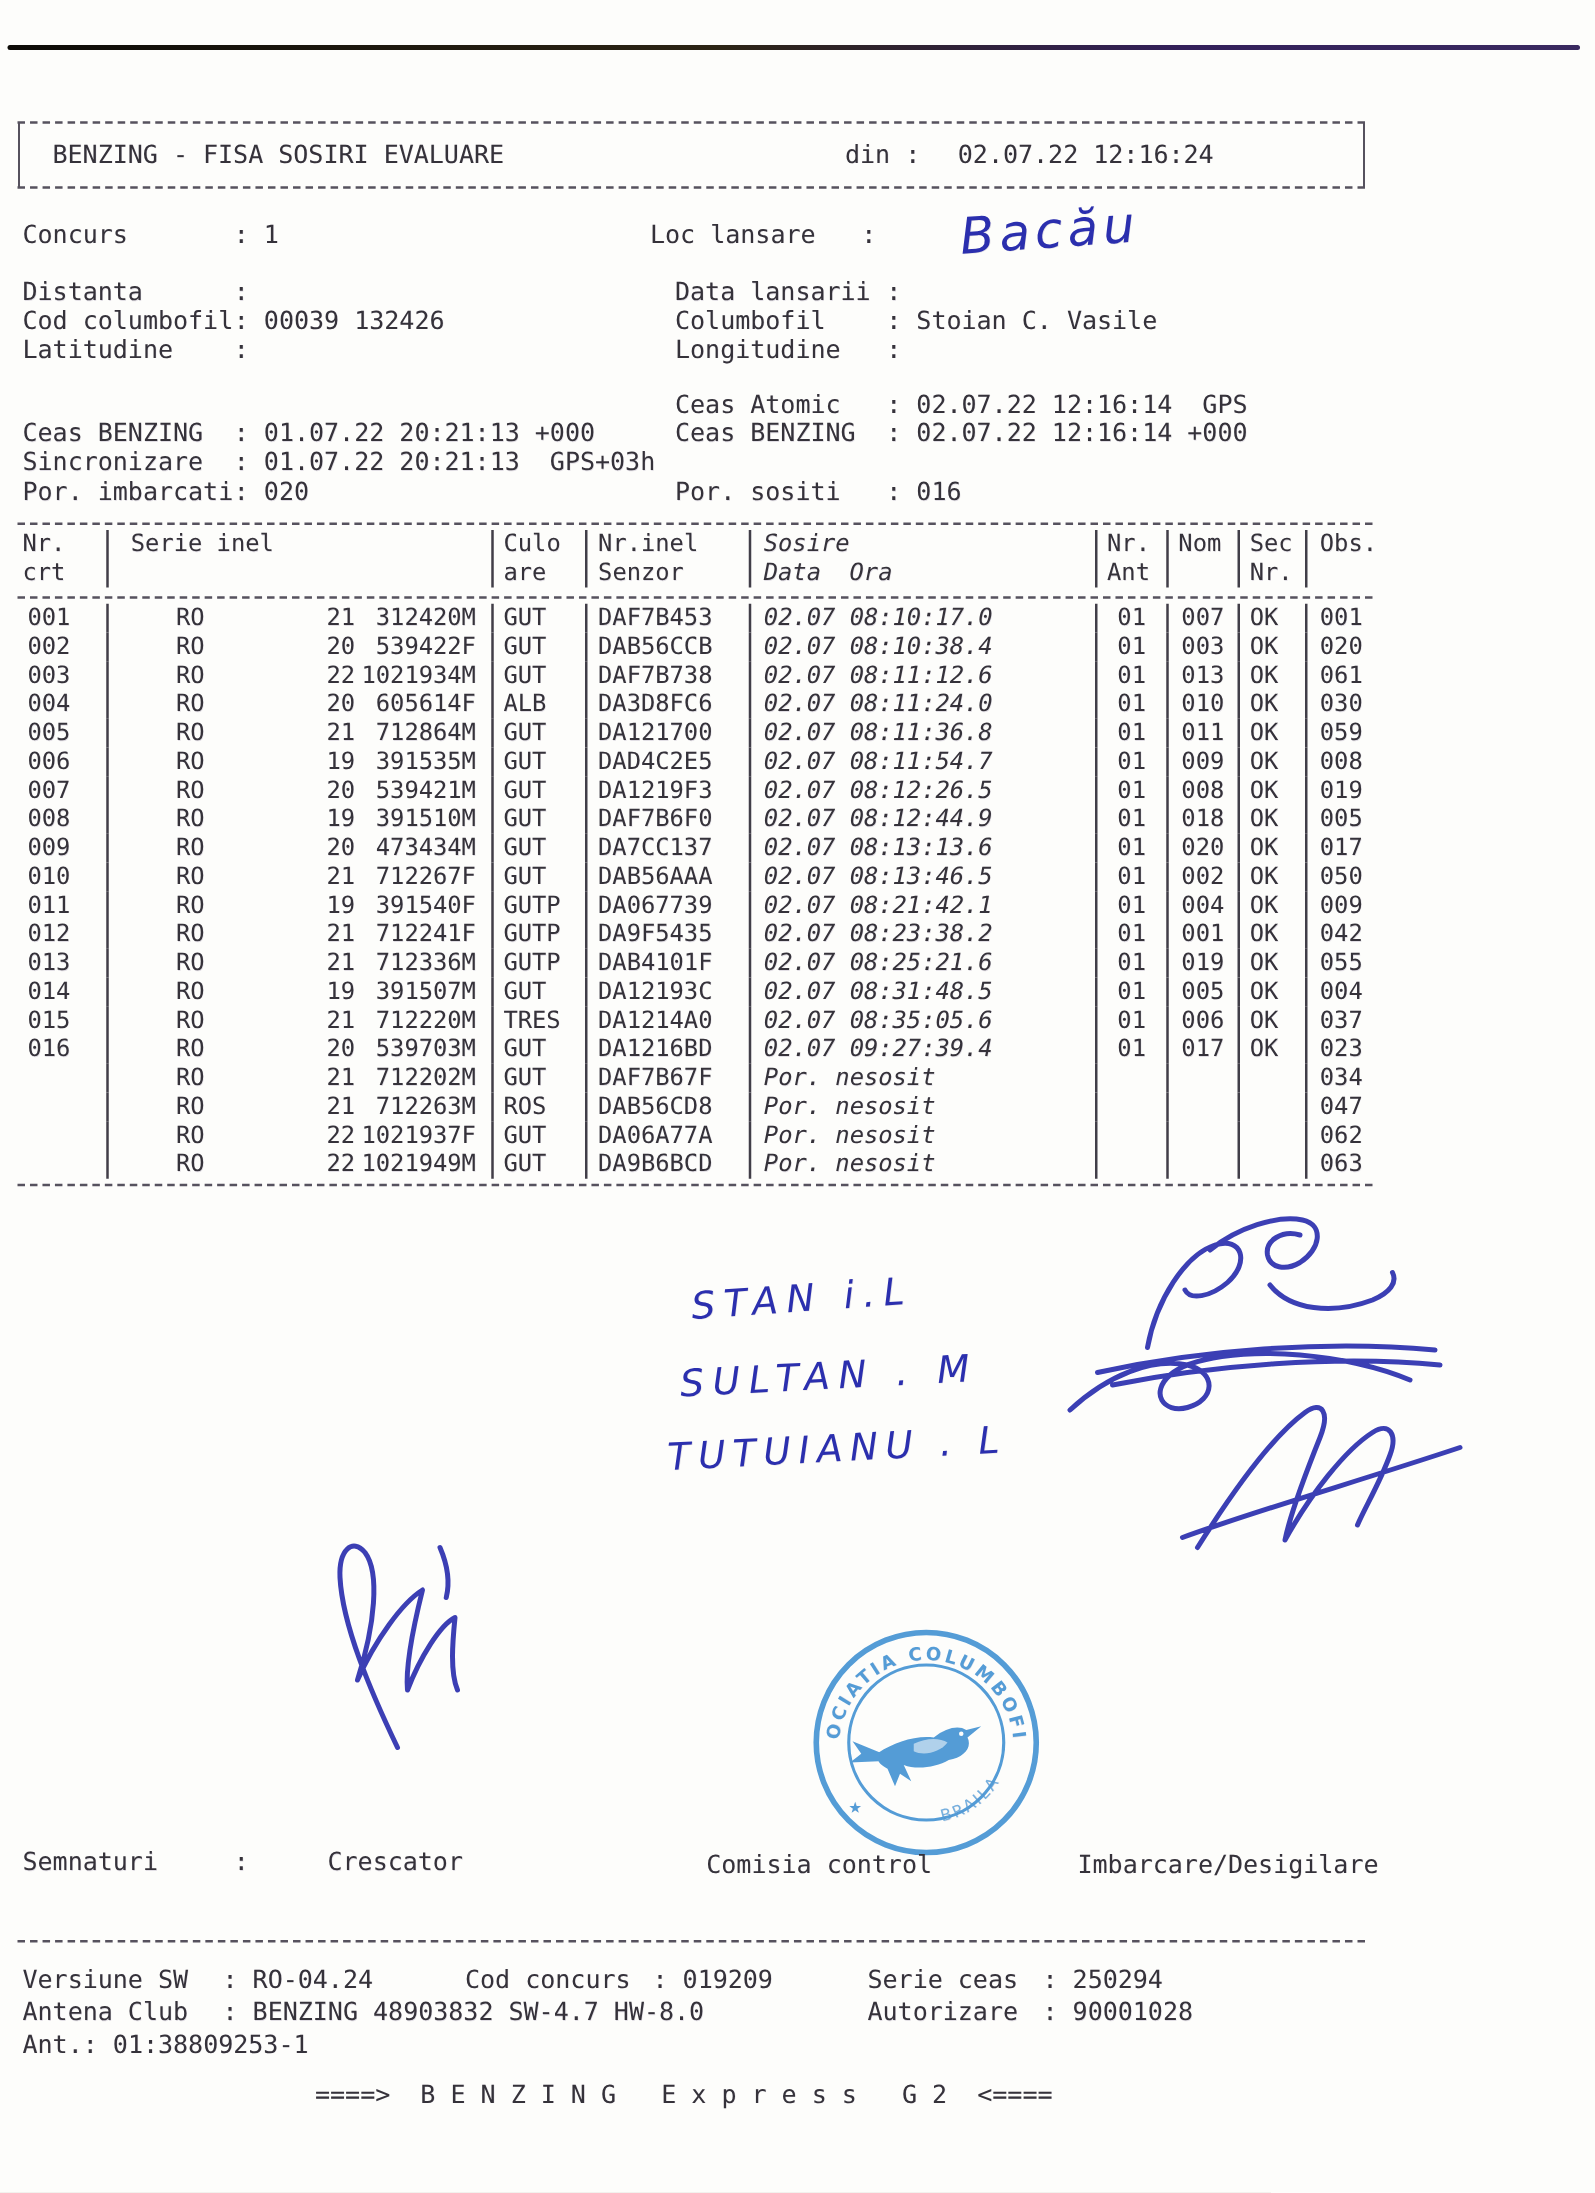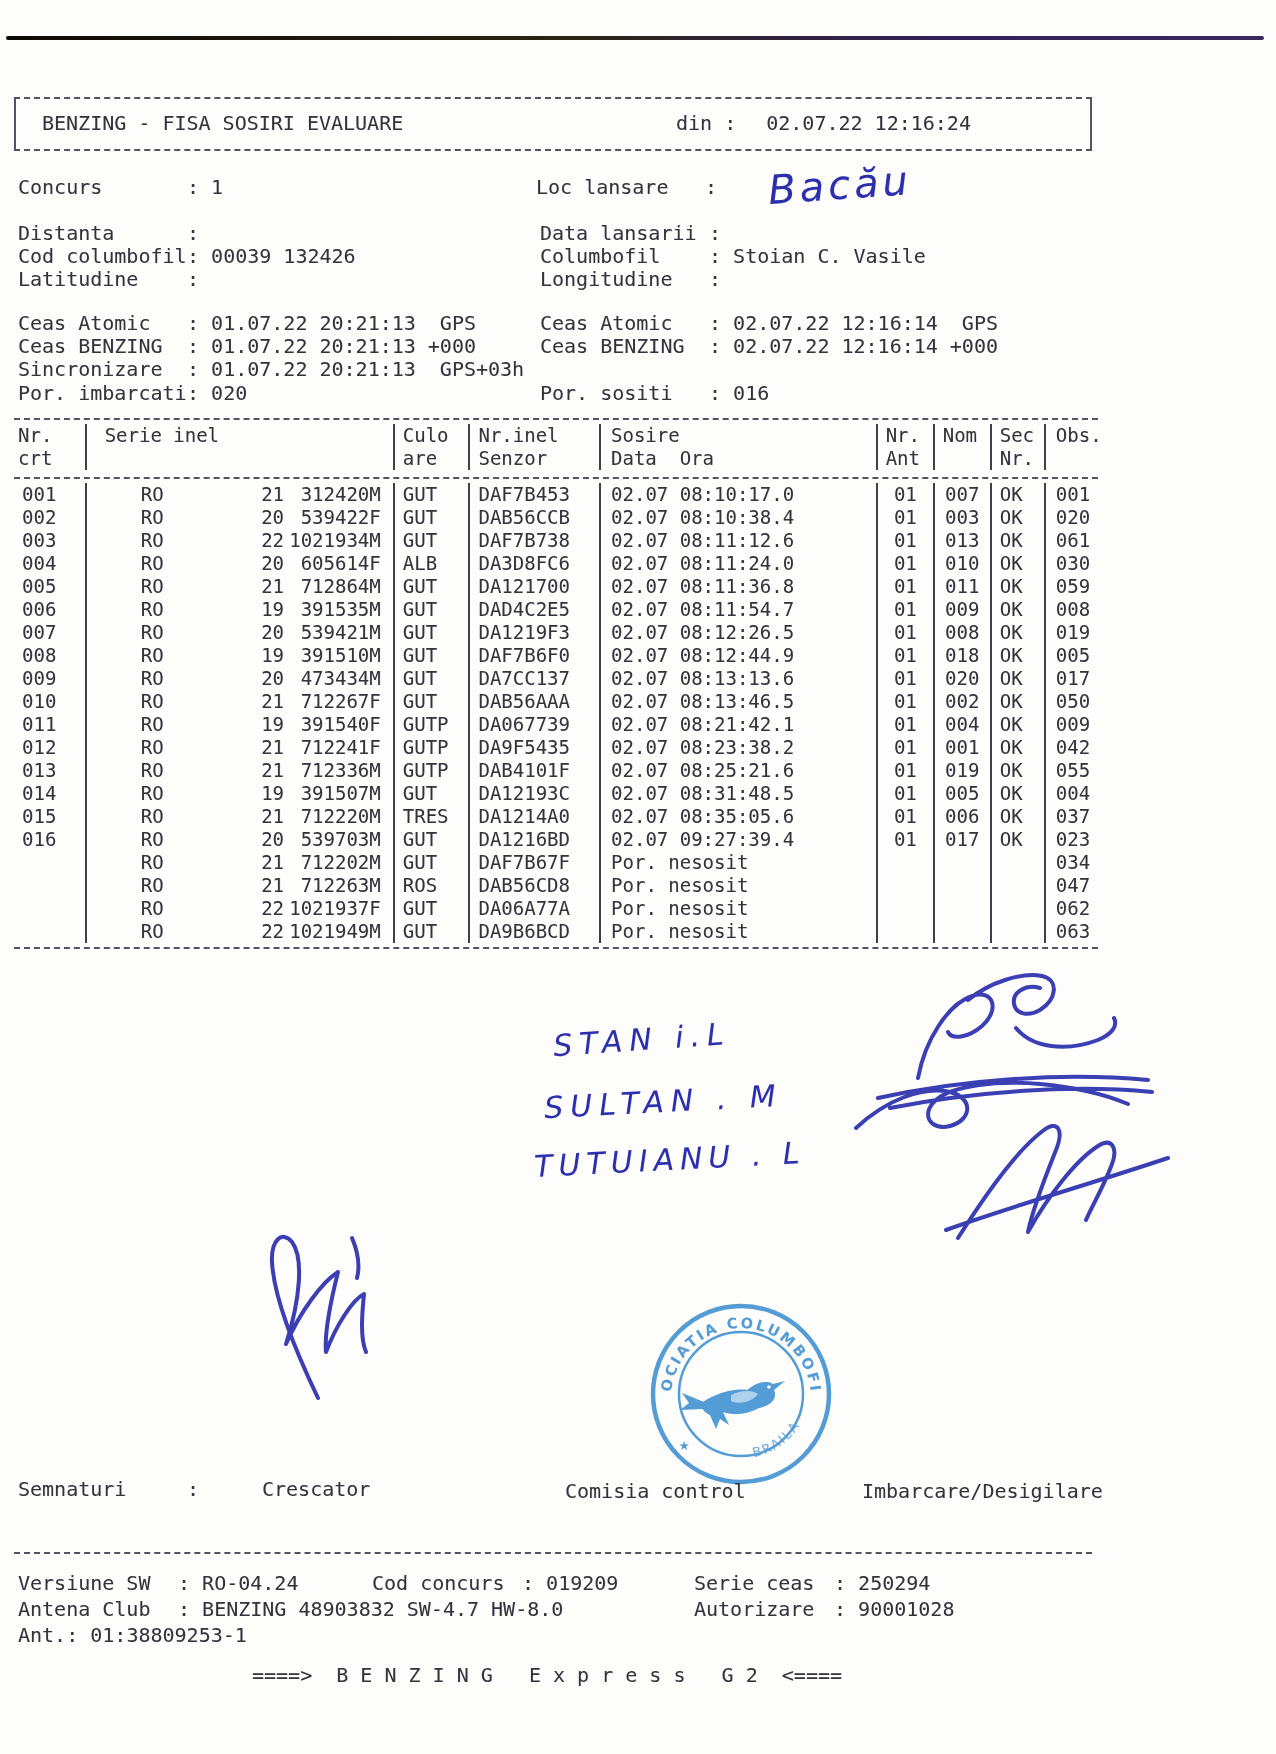--- a/index.html
+++ b/index.html
@@ -22,21 +22,21 @@
            border-left:2px solid #56525e;border-right:2px solid #56525e;box-sizing:border-box;}
   .hdr-title{position:absolute;left:26px;top:12px;font-size:20px;white-space:pre;}
   .hdr-din{position:absolute;left:660px;top:12px;font-size:20px;white-space:pre;display:flex;gap:30px;}
   
   .tbl{position:absolute;left:14px;top:418px;width:1084px;font-size:19px;}
   .sep{height:0;border-top:2px dashed #56525e;margin:0 0 4px 0;}
   .sep.mid{margin-top:4px;}
   .tr{display:flex;}
   .td{box-sizing:border-box;border-left:2px solid #413e48;line-height:23px;white-space:pre;overflow:hidden;}
   .td:first-child{border-left:none;}
-  .c0{width:72px;}.c1{width:314px;}.c2{width:77px;}.c3{width:133px;}.c4{width:282px;}
+  .c0{width:72px;}.c1{width:314px;}.c2{width:77px;}.c3{width:133px;}.c4{width:282px;font-style:italic;}
   .c5{width:58px;}.c6{width:58px;}.c7{width:55px;}.c8{width:55px;}
   .thead{padding-bottom:3px;}
   .thead .td{height:46px;}
   .h1,.h2{display:block;line-height:23px;white-space:pre;}
   .pl4{padding-left:4px;}.pl8{padding-left:8px;}.pl10{padding-left:10px;}.pl18{padding-left:18px;}
   .center{text-align:center;}
   .tbody .tr{height:23px;}
   .serie{display:flex;}
   .s-country{display:inline-block;width:58px;padding-left:18px;margin-left:36px;}
   .s-year{display:inline-block;width:110px;text-align:right;}
@@ -65,33 +65,32 @@
 
   <div class="hdr-box">
     <div class="hdr-title">BENZING - FISA SOSIRI EVALUARE</div>
     <div class="hdr-din">
       <span>din :</span>
       <span>02.07.22 12:16:24</span>
     </div>
   </div>
 
   <div class="line" style="left:18px;top:176px"><span class="lbl">Concurs</span>: <span>1</span></div>
-  <div class="line" style="left:536px;top:176px"><span class="lbl">Loc lansare</span>: </div>
+  <div class="line" style="left:520px;top:176px"><span class="lbl">Loc lansare</span>: </div>
   <div class="hand hw-loc">Bacău</div>
 
   <div class="line" style="left:18px;top:222px"><span class="lbl">Distanta</span>: <span></span></div>
   <div class="line" style="left:540px;top:222px"><span class="lbl">Data lansarii</span>: <span></span></div>
 
   <div class="line" style="left:18px;top:245px"><span class="lbl">Cod columbofil</span>: <span>00039 132426</span></div>
   <div class="line" style="left:540px;top:245px"><span class="lbl">Columbofil</span>: <span>Stoian C. Vasile</span></div>
 
   <div class="line" style="left:18px;top:268px"><span class="lbl">Latitudine</span>: <span></span></div>
   <div class="line" style="left:540px;top:268px"><span class="lbl">Longitudine</span>: <span></span></div>
 
-  <div class="line" style="left:18px;top:312px"><span class="lbl">Ceas Atomic</span>: <span>01.07.22 20:21:13  GPS</span></div>
   <div class="line" style="left:540px;top:312px"><span class="lbl">Ceas Atomic</span>: <span>02.07.22 12:16:14  GPS</span></div>
 
   <div class="line" style="left:18px;top:335px"><span class="lbl">Ceas BENZING</span>: <span>01.07.22 20:21:13 +000</span></div>
   <div class="line" style="left:540px;top:335px"><span class="lbl">Ceas BENZING</span>: <span>02.07.22 12:16:14 +000</span></div>
 
   <div class="line" style="left:18px;top:358px"><span class="lbl">Sincronizare</span>: <span>01.07.22 20:21:13  GPS+03h</span></div>
 
   <div class="line" style="left:18px;top:382px"><span class="lbl">Por. imbarcati</span>: <span>020</span></div>
   <div class="line" style="left:540px;top:382px"><span class="lbl">Por. sositi</span>: <span>016</span></div>
 

